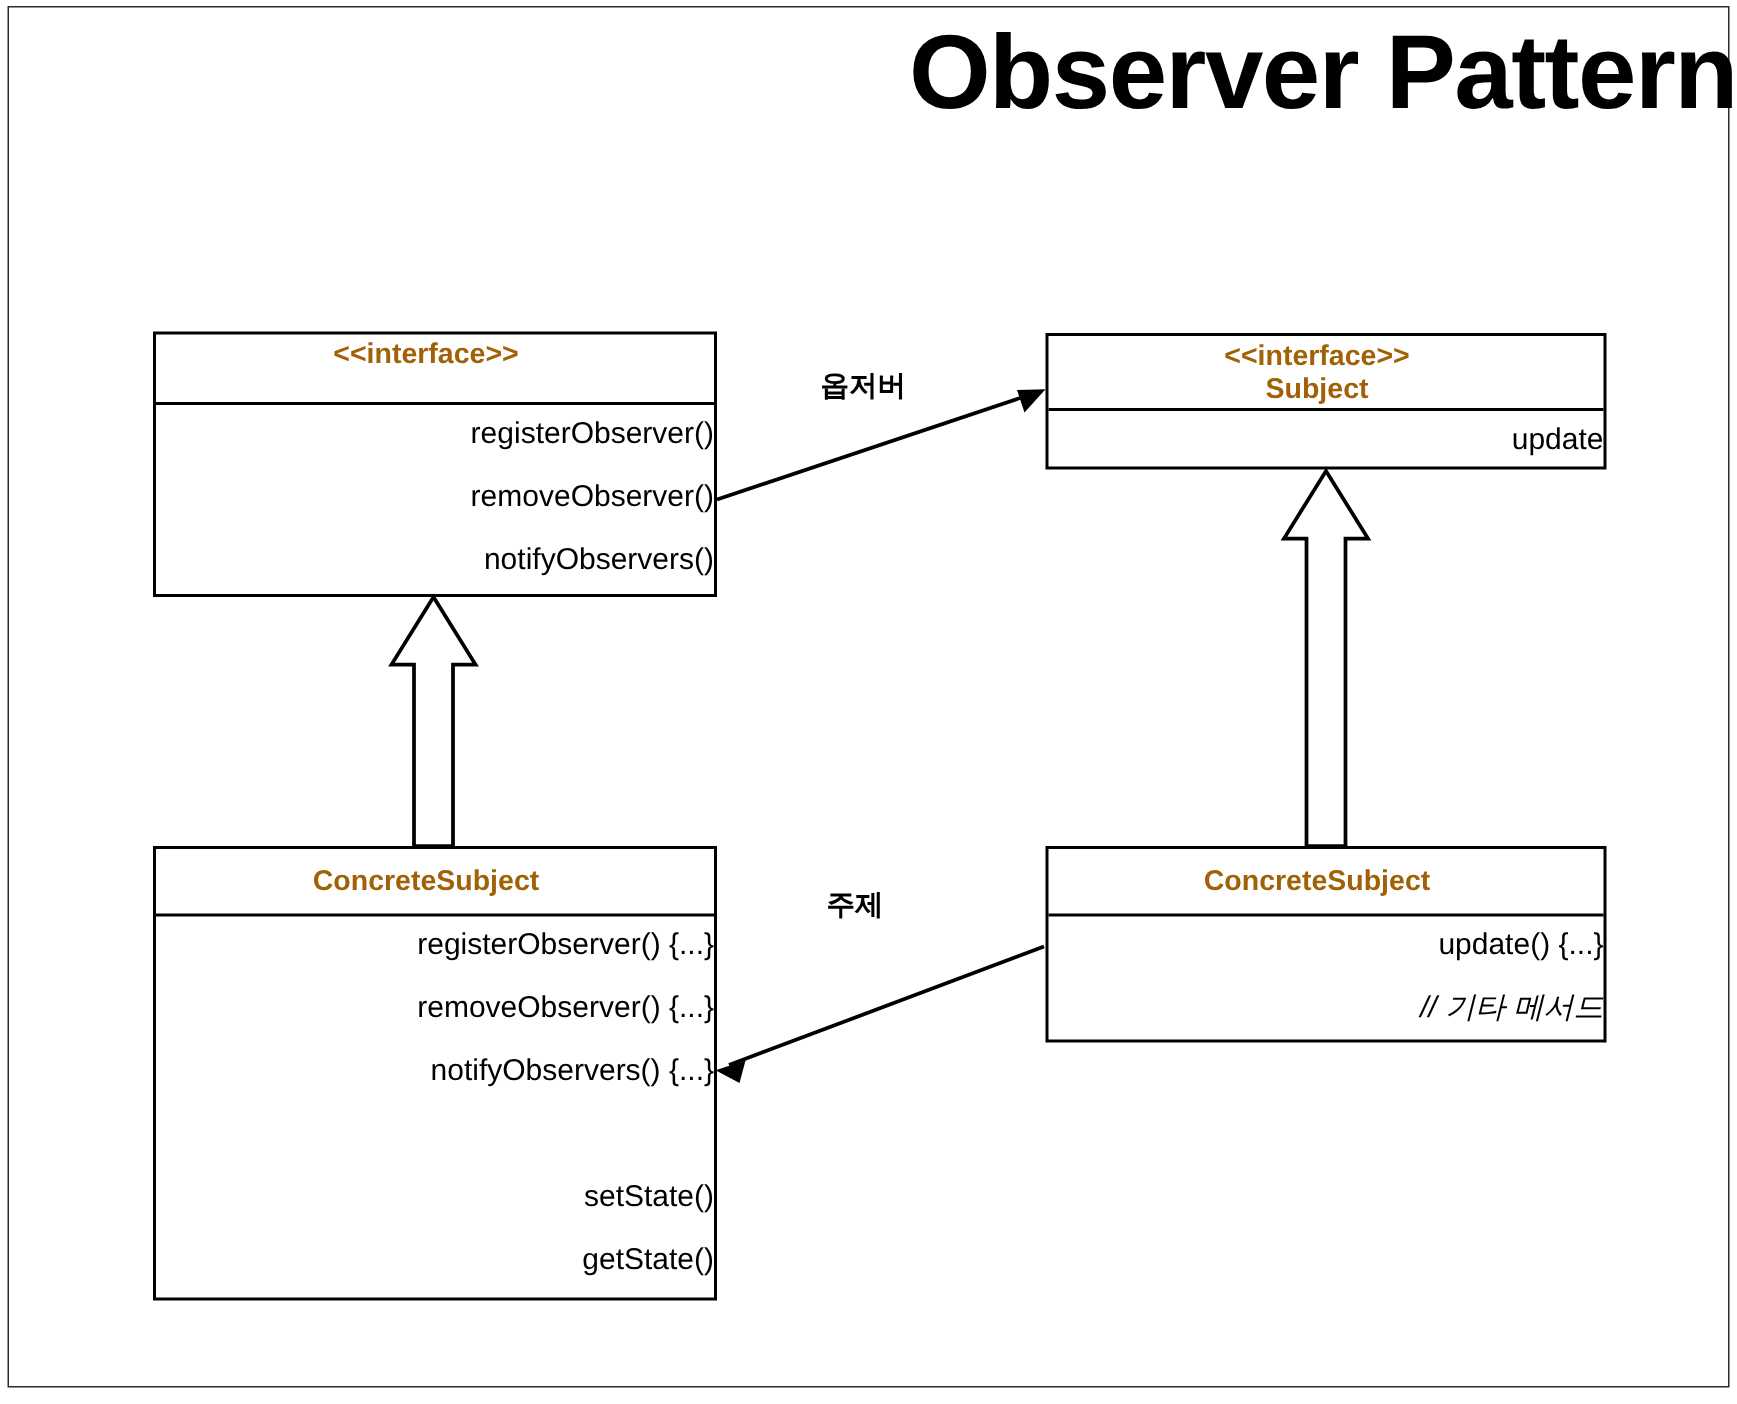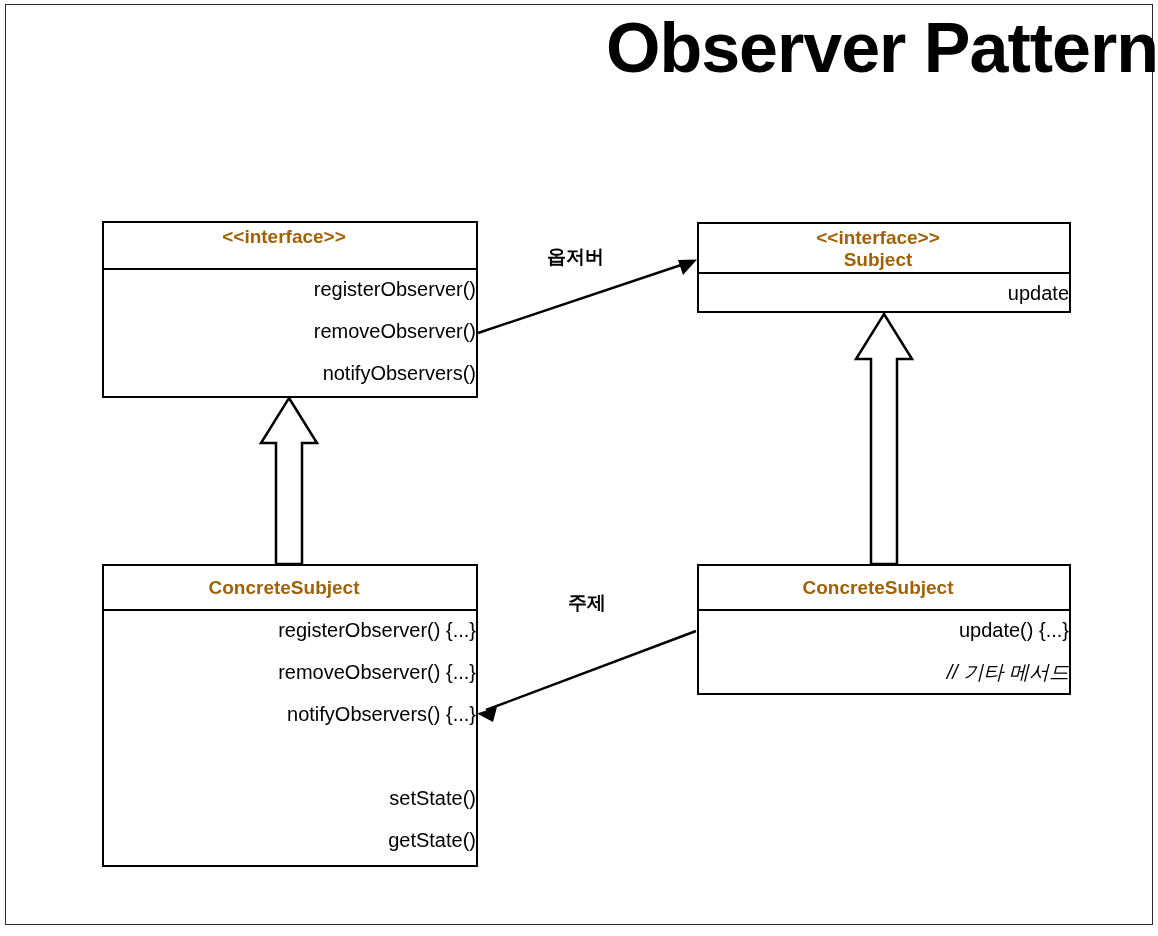--- a/index.html
+++ b/index.html
@@ -109,21 +109,21 @@
 
   
   .edge-label {
     position: absolute;
     font-size: 19px;
     font-weight: bold;
     color: #000000;
     white-space: nowrap;
   }
   #label-observer { left: 547px; top: 244px; }
-  #label-subject  { left: 568px; top: 590px; }
+  #label-subject  { left: 551px; top: 590px; }
 </style>
 </head>
 <body>
 
 <div id="slide">
 
   <div id="frame"></div>
 
   <div id="title">Observer Pattern</div>
 

